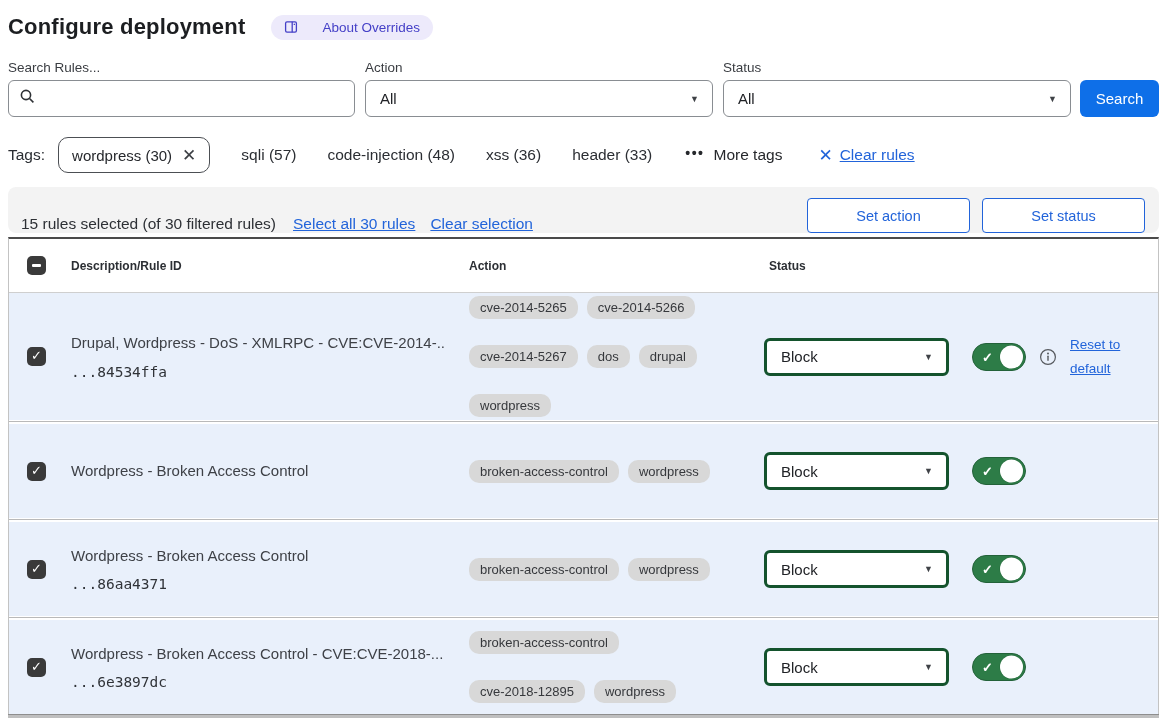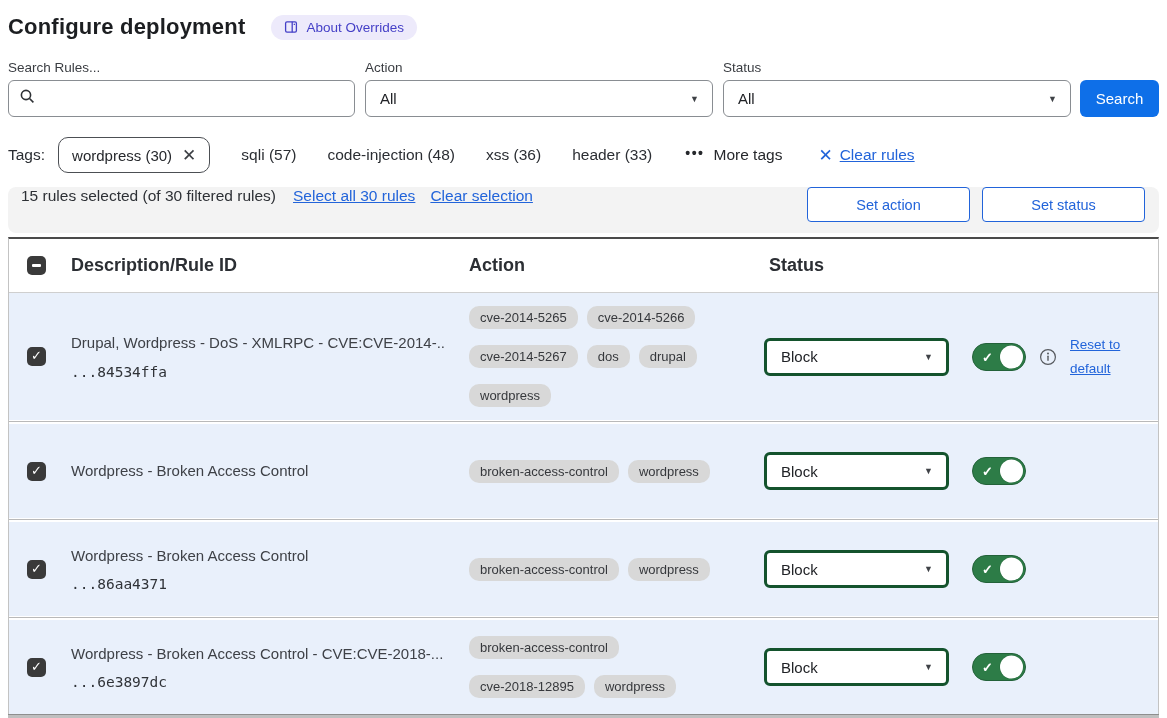--- a/index.html
+++ b/index.html
@@ -4,21 +4,21 @@
 <style>
   * { margin:0; padding:0; box-sizing:border-box; }
   html,body { background:#fff; }
   body { width:1167px; height:718px; overflow:hidden;
          font-family:"Liberation Sans", sans-serif; color:#23262b; }
   .page { position:relative; width:1167px; height:718px; padding:10px 8px 0 8px; }
 
   
   .hdr { display:flex; align-items:center; gap:26px; height:34px; }
   .hdr h1 { font-size:22px; font-weight:700; color:#1c1e21; letter-spacing:.2px; }
-  .about-badge { display:inline-flex; align-items:center; gap:8px; background:#edeafb;
+  .about-badge { display:inline-flex; align-items:center; gap:24px; background:#edeafb;
                  color:#4540c7; font-size:13.5px; padding:5px 13px; border-radius:13px; cursor:pointer; }
   .about-badge svg { display:block; }
 
   
   .filters { display:flex; align-items:flex-end; margin-top:16px; }
   .field { display:flex; flex-direction:column; }
   .field label { font-size:13.5px; color:#3a3d42; margin-bottom:5px; }
   .inputbox, .selectbox { height:37px; border:1px solid #898d92; border-radius:6px;
                           background:#fff; display:flex; align-items:center; position:relative; }
   .inputbox { width:347px; padding:0 10px; }
@@ -41,57 +41,57 @@
   .more-tags { display:inline-flex; align-items:center; gap:9px; margin-left:33px;
                color:#26282c; cursor:pointer; }
   .dots { letter-spacing:1.5px; font-weight:700; font-size:14px; position:relative; top:-2px; }
   .clear-tags { display:inline-flex; align-items:center; gap:7px; margin-left:36px;
                 color:#2264da; cursor:pointer; }
   .clear-tags .x { font-size:17px; }
   .clear-tags .lbl { text-decoration:underline; }
 
   
   .selbar { margin-top:13px; height:46px; background:#f3f3f3; border-radius:8px;
-            display:flex; align-items:flex-start; padding:0 14px 0 13px; font-size:15.5px; }
+            display:flex; align-items:flex-end; padding:0 14px 0 13px; font-size:15.5px; }
   .selbar .summary { color:#2d3035; }
   .selbar a { color:#2264da; text-decoration:underline; cursor:pointer; }
   .selbar .lnk1 { margin-left:17px; } .selbar .lnk2 { margin-left:15px; }
   .selbar .spacer { flex:1; }
   .outline-btn { width:163px; height:35px; background:#fff; border:1px solid #2264da;
                  border-radius:4px; color:#2264da; font-size:14.5px; cursor:pointer;
                  font-family:"Liberation Sans",sans-serif; }
   .outline-btn + .outline-btn { margin-left:12px; }
 
   
   .rules-table { margin-top:4px; border:1px solid #c3c3c3; border-top:2px solid #4b4b4b;
                  border-bottom:1px solid #9a9a9a; background:#fff; }
   .t-head { display:grid; grid-template-columns:39px 398px 295px 200px auto;
             align-items:center; height:54px; padding-left:18px; background:#fff;
             border-bottom:1px solid #cfcfcf; }
-  .t-head .col { font-size:18px; font-weight:700; color:#2c2f34; padding-left:5px; }
+  .t-head .col { font-size:12px; font-weight:700; color:#2c2f34; padding-left:5px; }
   .t-head .col.status { padding-left:10px; }
   .t-row { display:grid; grid-template-columns:39px 398px 295px 200px auto;
            align-items:center; padding-left:18px; background:#e9f0fb; min-height:94px; }
   .t-row.tall { min-height:127px; }
   .row-sep { height:4px; background:#fff; position:relative; }
   .row-sep::after { content:""; position:absolute; left:0; right:0; top:1px; height:1px; background:#b9b9b9; }
 
   .cb { width:19px; height:19px; border-radius:5px; background:#3a3a3a; color:#fff;
         display:flex; align-items:center; justify-content:center; cursor:pointer; }
   .cb .glyph { font-size:13px; line-height:1; position:relative; top:-1px; }
   .cb .dash { width:9px; height:2.4px; background:#fff; border-radius:1px; }
 
   .desc-cell { padding:0 18px 0 5px; }
   .desc-line { font-size:15px; color:#3e4147; line-height:1.3;
                white-space:nowrap; overflow:hidden; }
   .rule-id { font-family:"DejaVu Sans Mono","Liberation Mono",monospace;
              font-size:14.5px; color:#303338; margin-top:11px; }
 
   .tags-cell { padding-left:5px; }
-  .tags-wrap { display:flex; flex-wrap:wrap; gap:16px 9px; max-width:252px; }
+  .tags-wrap { display:flex; flex-wrap:wrap; gap:26px 9px; max-width:252px; }
   .tag-pill { background:#d8d8d8; border-radius:10px; padding:4px 11px;
               font-size:13px; color:#36383c; white-space:nowrap; }
 
   .action-cell { padding-left:5px; }
   .action-select { width:185px; height:38px; background:#fff; border:3px solid #14532d;
                    border-radius:6px; display:flex; align-items:center; padding:0 14px;
                    font-size:15px; color:#202226; position:relative; cursor:pointer; }
   .action-select .arrow { position:absolute; right:13px; top:50%; transform:translateY(-50%);
                           font-size:9px; color:#3f4247; }
 

